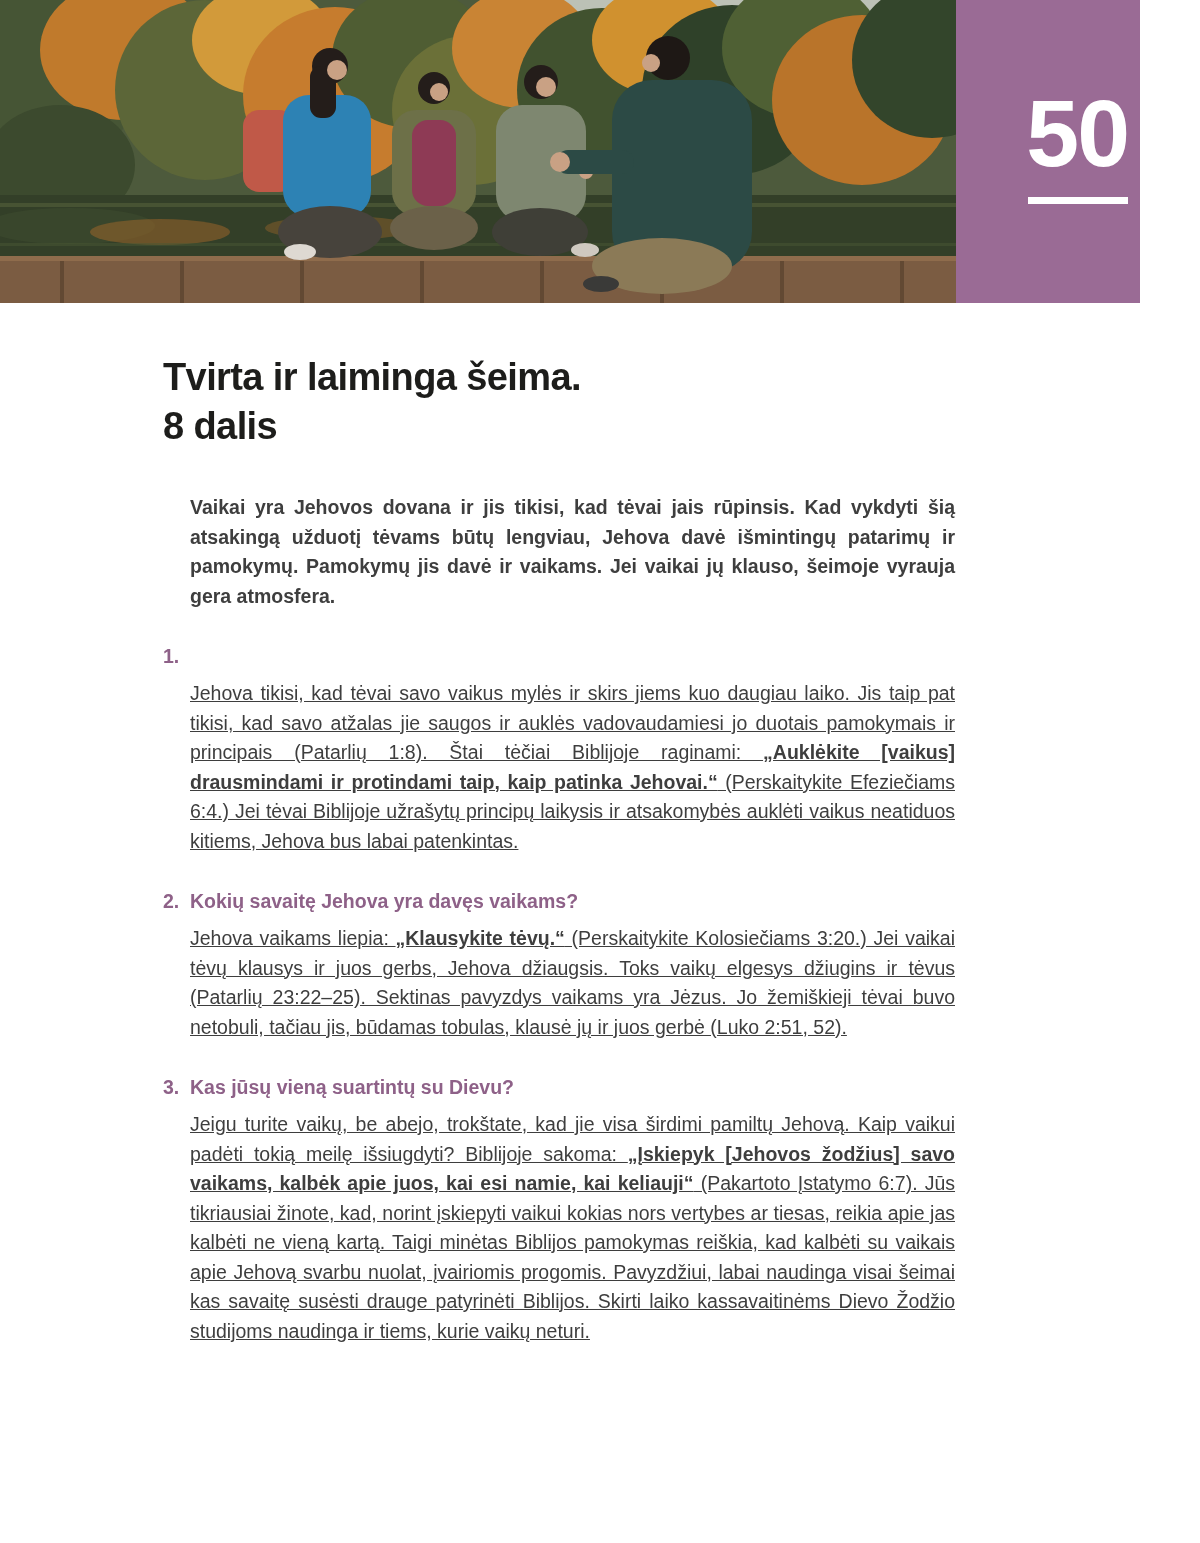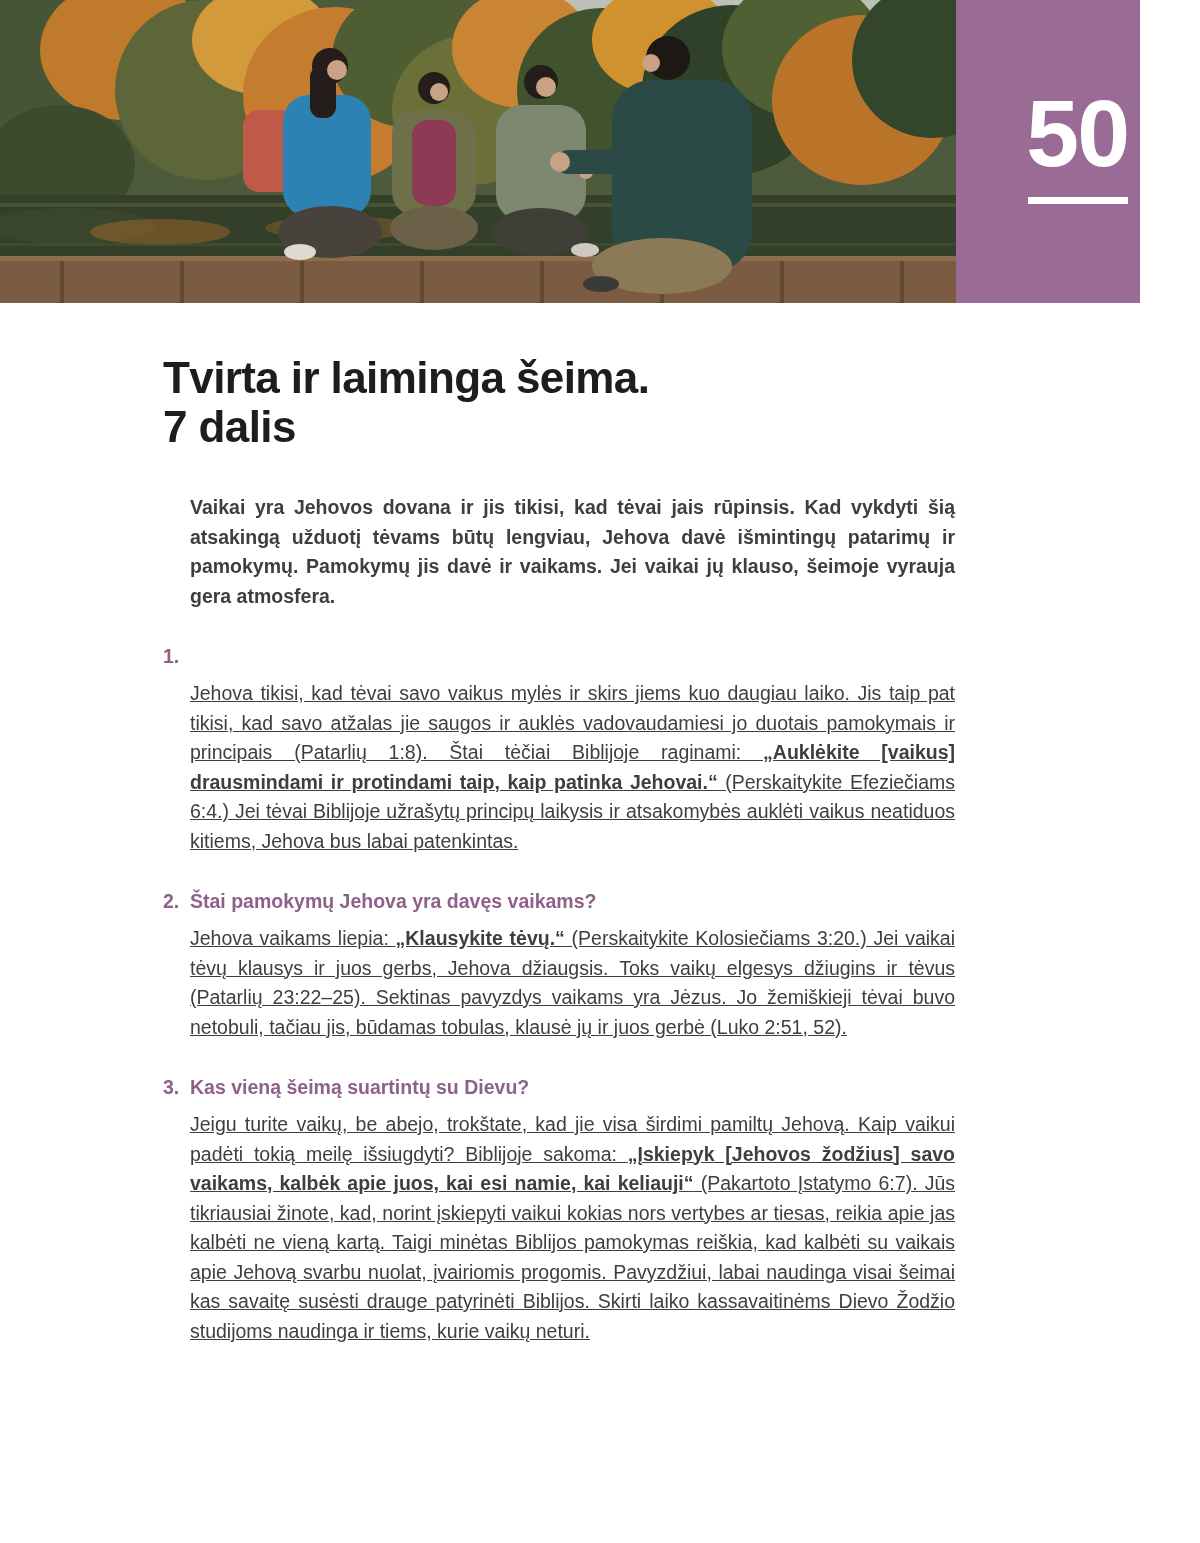--- a/index.html
+++ b/index.html
@@ -27,21 +27,21 @@
   .lesson-number {
     font-size: 95px; font-weight: 700; line-height: 1;
     color: #ffffff; margin: 86px 12px 0 0; letter-spacing: -2px;
   }
   .lesson-underline {
     width: 100px; height: 7px; background: #ffffff; margin: 16px 12px 0 0;
   }
   .content { padding: 50px 245px 0 163px; }
   .title {
     margin: 0 0 42px 0;
-    font-size: 44px; line-height: 49px; font-weight: 700;
+    font-size: 38px; line-height: 49px; font-weight: 700;
     letter-spacing: -0.6px; color: var(--title, #1d1d1b);
   }
   .title-line { display: block; }
   .intro {
     margin: 0 0 6px 27px;
     font-size: 19.5px; line-height: 29.5px;
     text-align: justify;
     font-weight: bold;
   }
   .question {
@@ -152,42 +152,42 @@
     <div class="lesson-block">
       <div class="lesson-number">50</div>
       <div class="lesson-underline"></div>
     </div>
   </header>
 
   <main class="content">
 
     <h1 class="title">
         <span class="title-line">Tvirta ir laiminga šeima.</span>
-        <span class="title-line">7 dalis</span>
+        <span class="title-line">8 dalis</span>
       </h1>
 
     <p class="intro">Vaikai yra Jehovos dovana ir jis tikisi, kad tėvai jais rūpinsis. Kad vykdyti šią atsakingą užduotį tėvams būtų lengviau, Jehova davė išmintingų patarimų ir pamokymų. Pamokymų jis davė ir vaikams. Jei vaikai jų klauso, šeimoje vyrauja gera atmosfera.</p>
 
     <section>
       <h2 class="question">
           <span class="q-num">1.</span>
         </h2>
       <p class="body-par"><span>Jehova tikisi, kad tėvai savo vaikus mylės ir skirs jiems kuo daugiau laiko. Jis taip pat tikisi, kad savo atžalas jie saugos ir auklės vadovaudamiesi jo duotais pamokymais ir principais (Patarlių 1:8). Štai tėčiai Biblijoje raginami: </span><span class="bold">„Auklėkite [vaikus] drausmindami ir protindami taip, kaip patinka Jehovai.“</span><span> (Perskaitykite Efeziečiams 6:4.) Jei tėvai Biblijoje užrašytų principų laikysis ir atsakomybės auklėti vaikus neatiduos kitiems, Jehova bus labai patenkintas.</span></p>
     </section>
 
     <section>
       <h2 class="question">
           <span class="q-num">2.</span>
-          <span class="q-text">Štai pamokymų Jehova yra davęs vaikams?</span>
+          <span class="q-text">Kokių savaitę Jehova yra davęs vaikams?</span>
         </h2>
       <p class="body-par"><span>Jehova vaikams liepia: </span><span class="bold">„Klausykite tėvų.“</span><span> (Perskaitykite Kolosiečiams 3:20.) Jei vaikai tėvų klausys ir juos gerbs, Jehova džiaugsis. Toks vaikų elgesys džiugins ir tėvus (Patarlių 23:22–25). Sektinas pavyzdys vaikams yra Jėzus. Jo žemiškieji tėvai buvo netobuli, tačiau jis, būdamas tobulas, klausė jų ir juos gerbė (Luko 2:51, 52).</span></p>
     </section>
 
     <section>
       <h2 class="question">
           <span class="q-num">3.</span>
-          <span class="q-text">Kas vieną šeimą suartintų su Dievu?</span>
+          <span class="q-text">Kas jūsų vieną suartintų su Dievu?</span>
         </h2>
       <p class="body-par"><span>Jeigu turite vaikų, be abejo, trokštate, kad jie visa širdimi pamiltų Jehovą. Kaip vaikui padėti tokią meilę išsiugdyti? Biblijoje sakoma: </span><span class="bold">„Įskiepyk [Jehovos žodžius] savo vaikams, kalbėk apie juos, kai esi namie, kai keliauji“</span><span> (Pakartoto Įstatymo 6:7). Jūs tikriausiai žinote, kad, norint įskiepyti vaikui kokias nors vertybes ar tiesas, reikia apie jas kalbėti ne vieną kartą. Taigi minėtas Biblijos pamokymas reiškia, kad kalbėti su vaikais apie Jehovą svarbu nuolat, įvairiomis progomis. Pavyzdžiui, labai naudinga visai šeimai kas savaitę susėsti drauge patyrinėti Biblijos. Skirti laiko kassavaitinėms Dievo Žodžio studijoms naudinga ir tiems, kurie vaikų neturi.</span></p>
     </section>
 
   </main>
 </div>
 
 </body></html>

